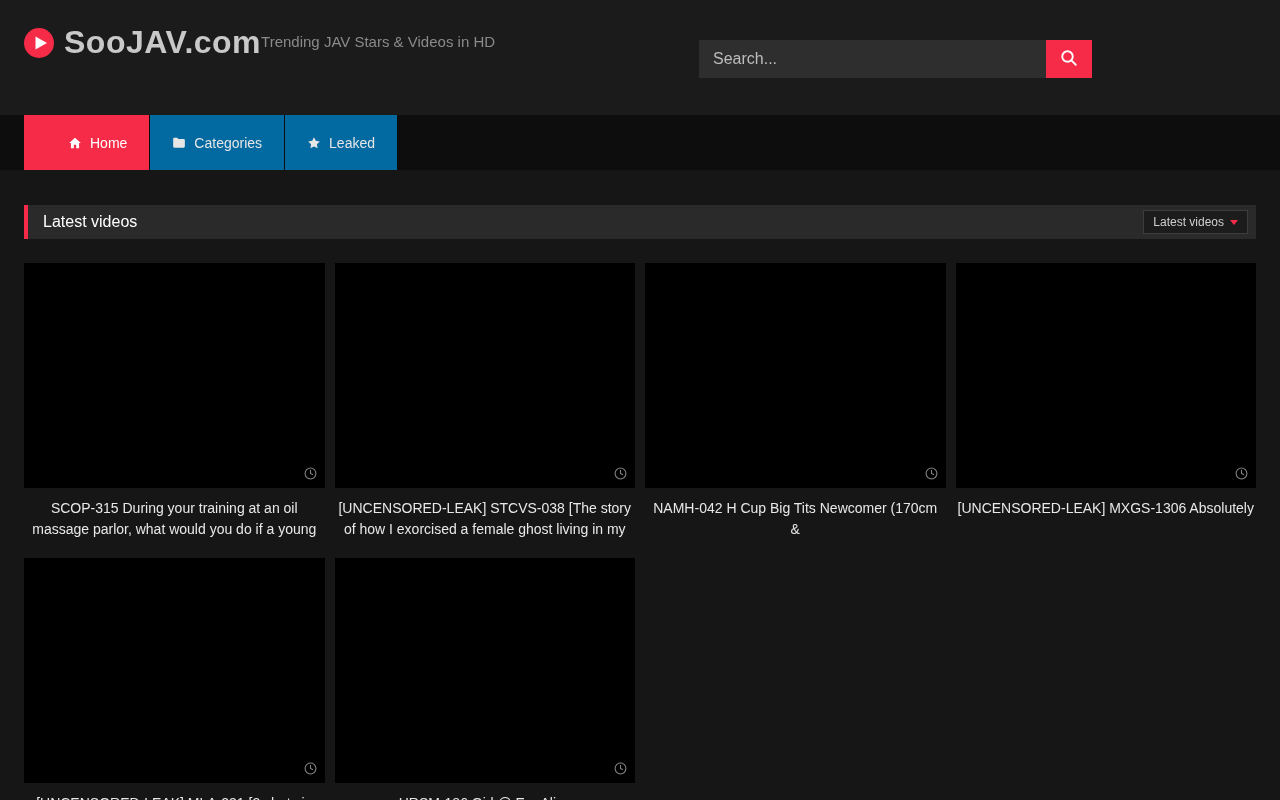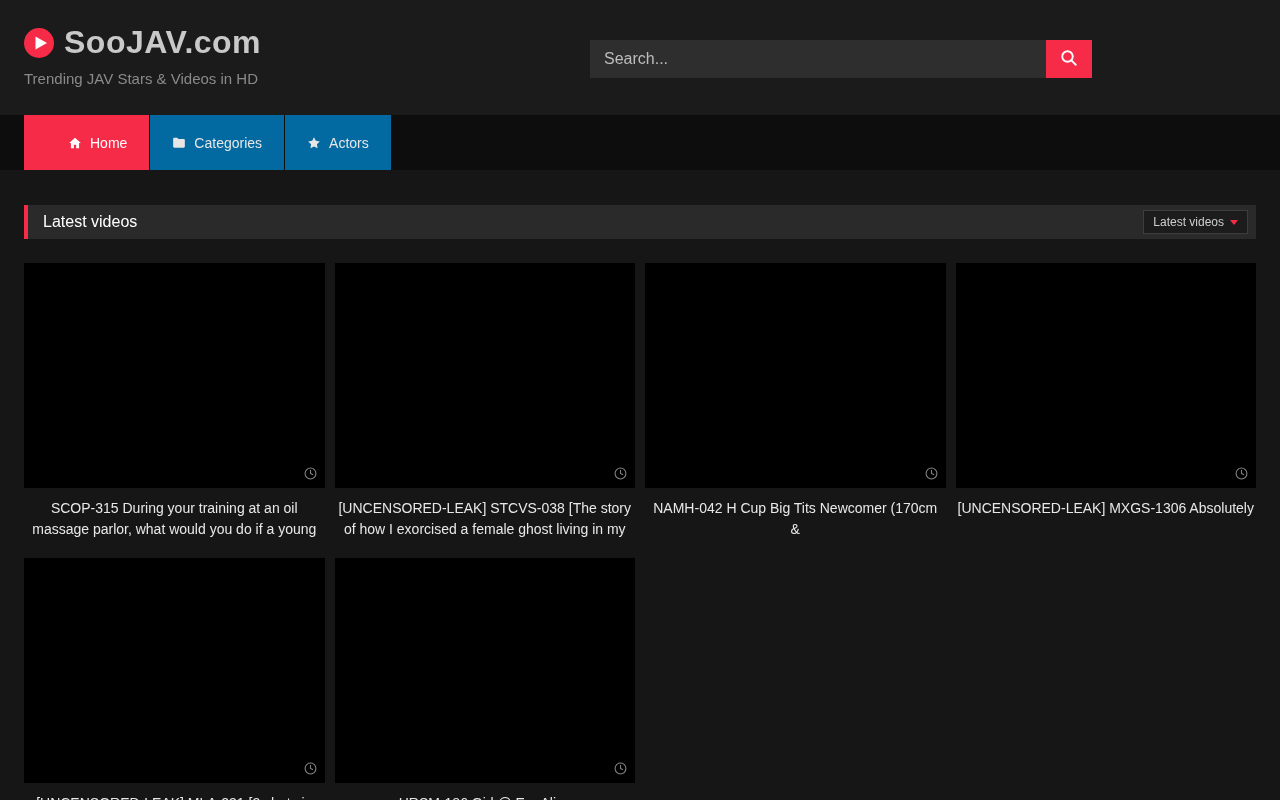--- a/index.html
+++ b/index.html
@@ -2,27 +2,27 @@
 <html style="--accent: #f62b47;"><head>
 <meta charset="utf-8">
 <style>
   * { box-sizing: border-box; margin: 0; padding: 0; }
   html, body { width: 1280px; height: 800px; overflow: hidden; }
   body { background: #161616; font-family: "Liberation Sans", sans-serif; }
   :root { --accent: #f62b47; }
 
   
   .header { background: #1b1b1b; height: 115px; display: flex; align-items: flex-start; padding: 24px 24px 0; }
-  .brand { display: flex; flex-direction: column; cursor: pointer; }
+  .brand { display: flex; flex-direction: row; cursor: pointer; }
   .brand-top { display: flex; align-items: center; gap: 10px; }
   .logo-icon { display: inline-flex; }
   .logo-text { font-size: 32px; font-weight: bold; color: #c9c9c9; letter-spacing: 0.5px; }
   .tagline { color: #8a8a8a; font-size: 15px; margin-top: 9px; }
   .search-form { margin-left: auto; margin-right: 164px; display: flex; margin-top: 16px; }
-  .search-input { width: 456px; height: 38px; background: #2e2e2e; border: 0; color: #fdba74; font-size: 16px; padding: 0 14px; outline: none; font-family: "Liberation Sans", sans-serif; }
+  .search-input { width: 347px; height: 38px; background: #2e2e2e; border: 0; color: #fdba74; font-size: 16px; padding: 0 14px; outline: none; font-family: "Liberation Sans", sans-serif; }
   .search-input::placeholder { color: #bdbdbd; }
   .search-btn { width: 46px; height: 38px; background: var(--accent); border: 0; display: flex; align-items: center; justify-content: center; cursor: pointer; }
 
   
   .navbar { background: #0d0d0d; height: 55px; display: flex; align-items: stretch; padding-left: 24px; }
   .nav-item { display: flex; align-items: center; gap: 8px; padding: 0 22px; background: #0369a1; border-right: 1px solid #0d0d0d; color: #e6e6e6; font-size: 14px; text-decoration: none; cursor: pointer; }
   .nav-item.active { background: var(--accent); color: #fff; padding-left: 44px; }
   .nav-icon { display: inline-flex; color: inherit; }
 
   
@@ -83,21 +83,21 @@
         </svg>
     </span>
     <span>Categories</span>
   </a>
   <a class="nav-item">
     <span class="nav-icon">
       <svg width="14" height="14" viewBox="0 0 24 24" fill="currentColor">
           <path d="m12 2 3.1 6.3 6.9 1-5 4.9 1.2 6.8L12 17.8 5.8 21 7 14.2l-5-4.9 6.9-1z"></path>
         </svg>
     </span>
-    <span>Actors</span>
+    <span>Leaked</span>
   </a>
 </nav>
 
 <div class="section-bar">
   <span class="section-title">Latest videos</span>
   <button class="sort-btn">
     <span>Latest videos</span>
     <span class="caret"></span>
   </button>
 </div>

